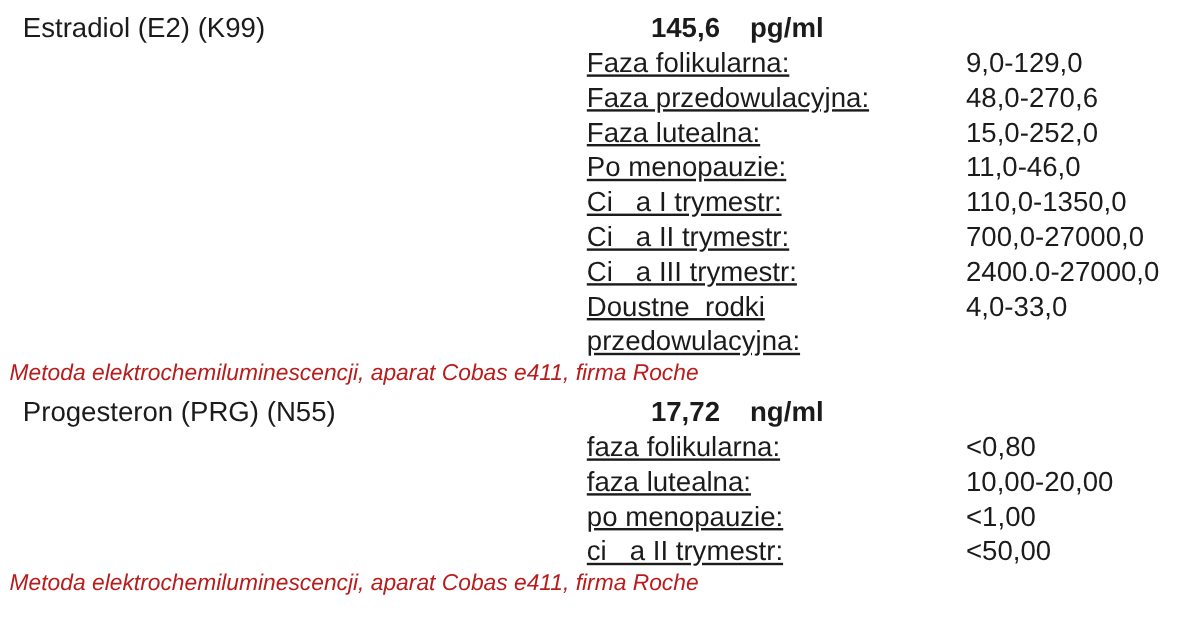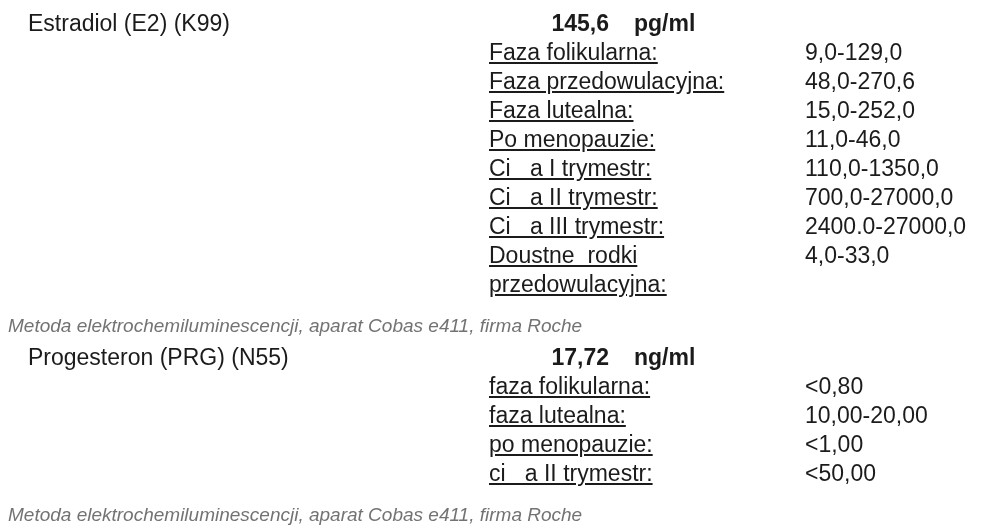--- a/index.html
+++ b/index.html
@@ -7,21 +7,21 @@
   body {
     font-family: "Liberation Sans", sans-serif;
     font-size: 23px;
     color: #1b1b1b;
     padding-top: 9px;
   }
   .page { width: 993px; }
   .head-row {
     display: grid;
     grid-template-columns: 451px 130px 1fr;
-    padding-left: 28px;
+    padding-left: 19px;
     line-height: 29px;
     align-items: baseline;
   }
   .test-name { white-space: pre; }
   .result-value {
     font-weight: bold;
     text-align: right;
     white-space: pre;
   }
   .result-unit {
@@ -34,23 +34,23 @@
     grid-template-columns: 316px 1fr;
     padding-left: 489px;
     line-height: 29px;
   }
   .ref-label { white-space: pre; text-decoration: underline; }
   .ref-value { white-space: pre; }
   .method-note {
     font-style: italic;
     font-size: 19px;
     line-height: 22px;
-    color: #737373;
+    color: #b91c1c;
     padding-left: 8px;
-    margin-top: 16px;
+    margin-top: 2px;
     margin-bottom: 6px;
     white-space: pre;
   }
 </style>
 </head>
 <body>
 
 <div class="page">
 
   <section>

